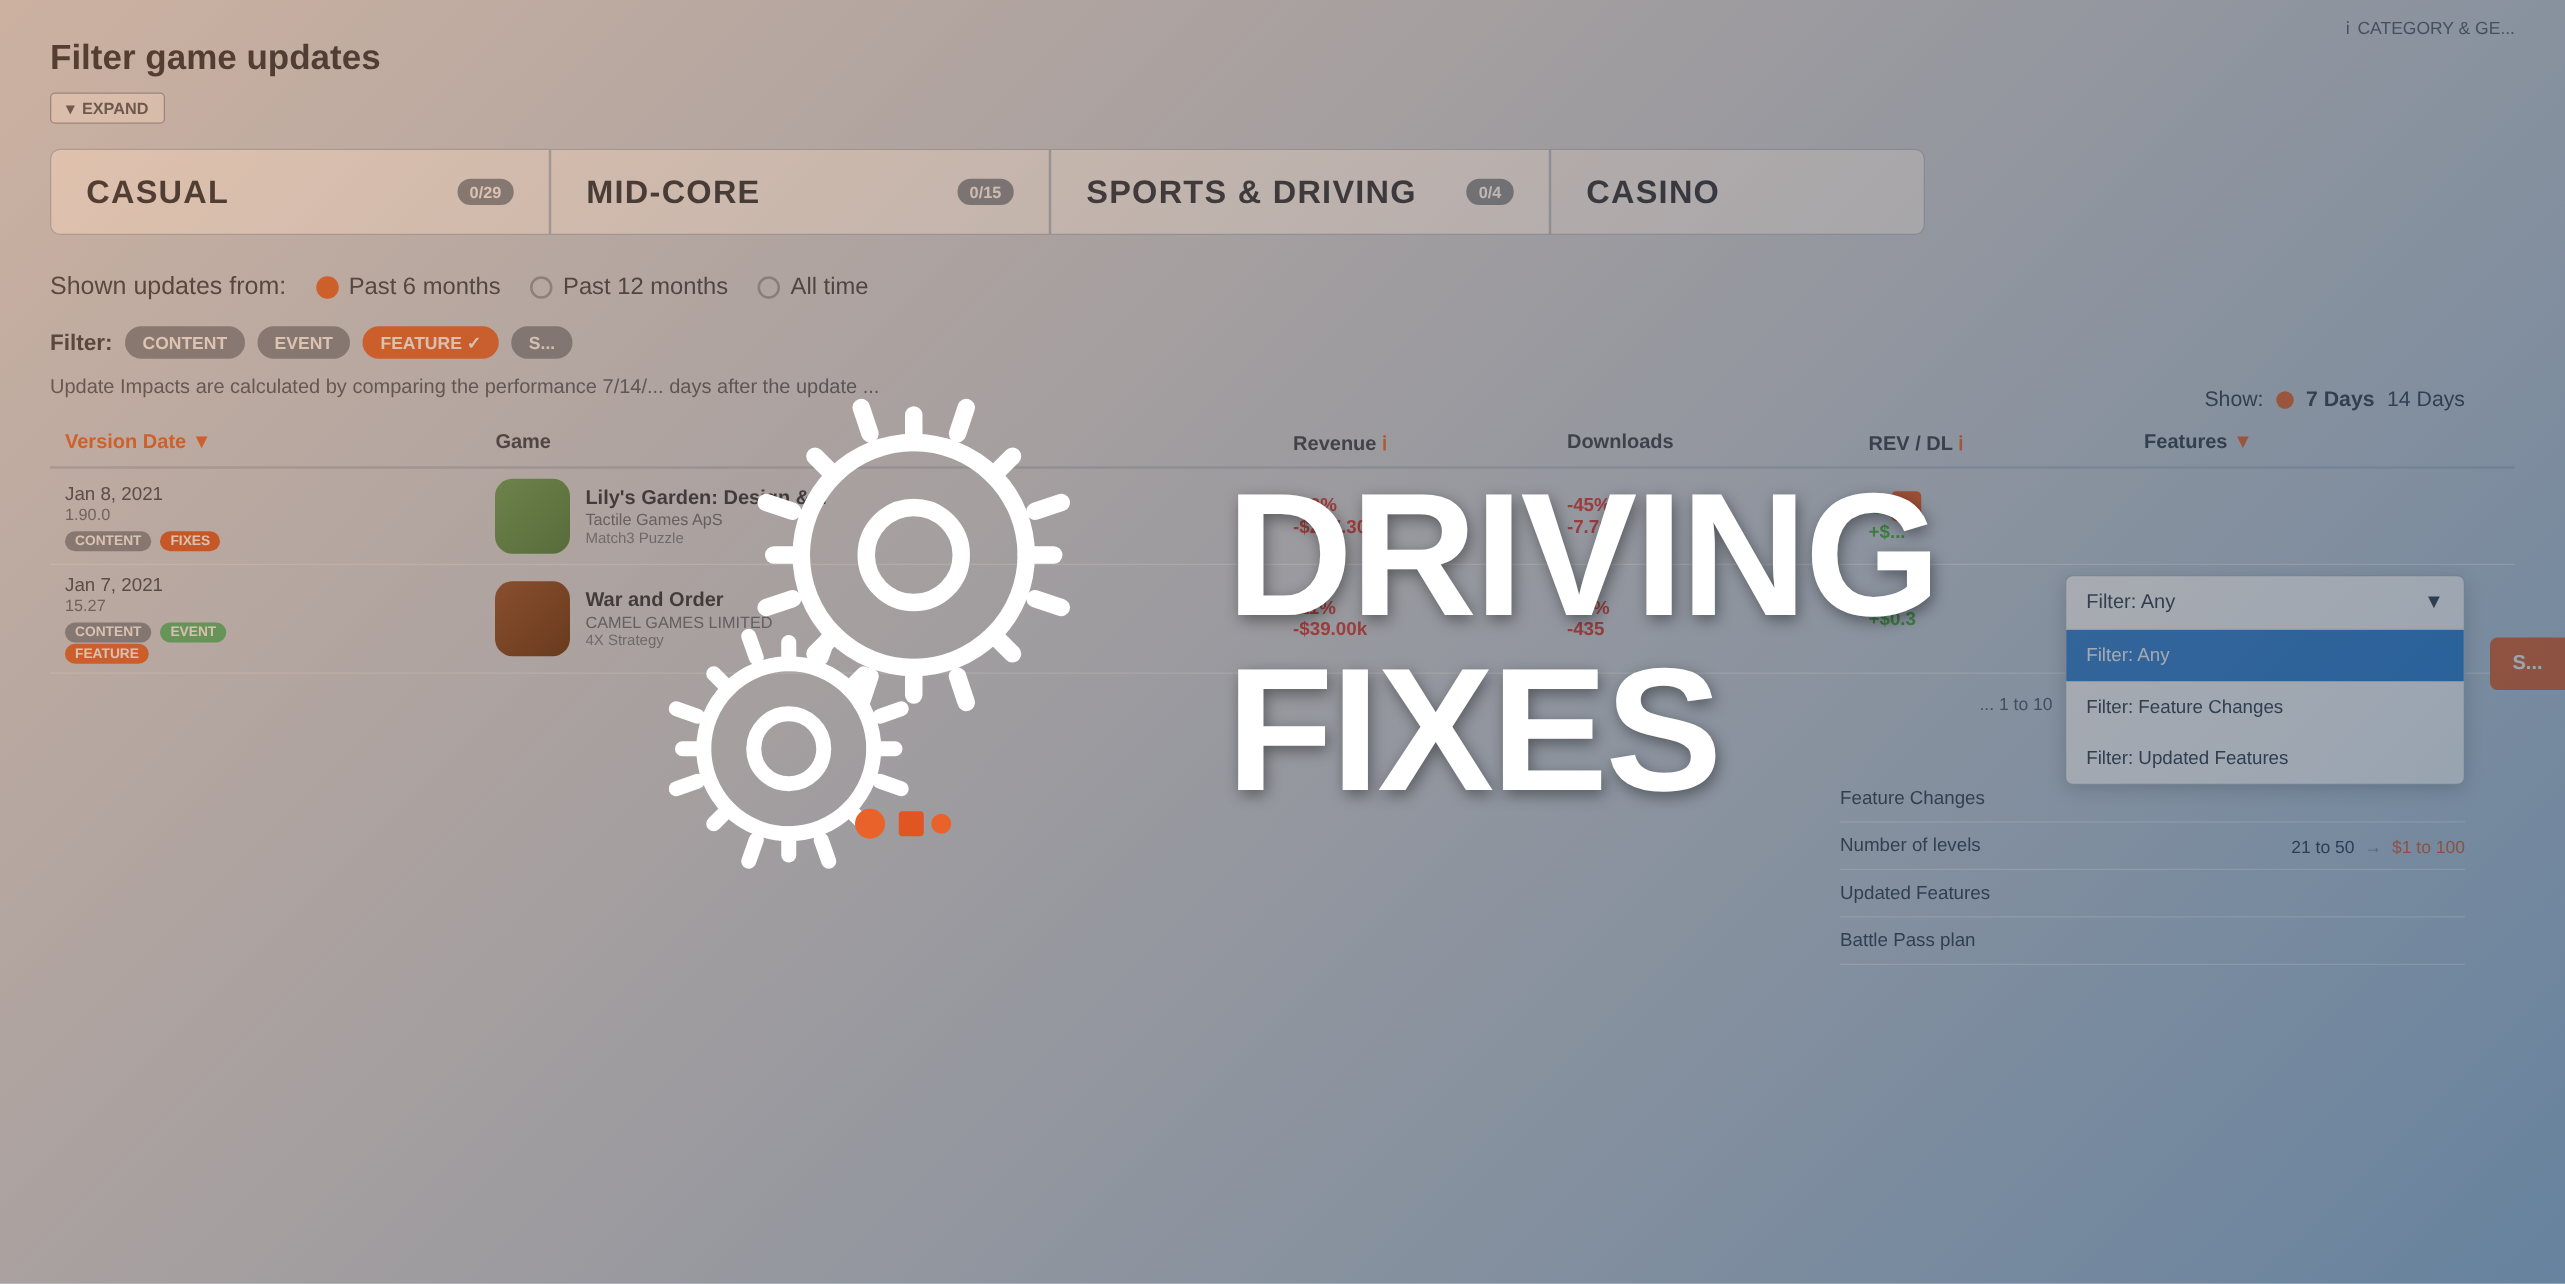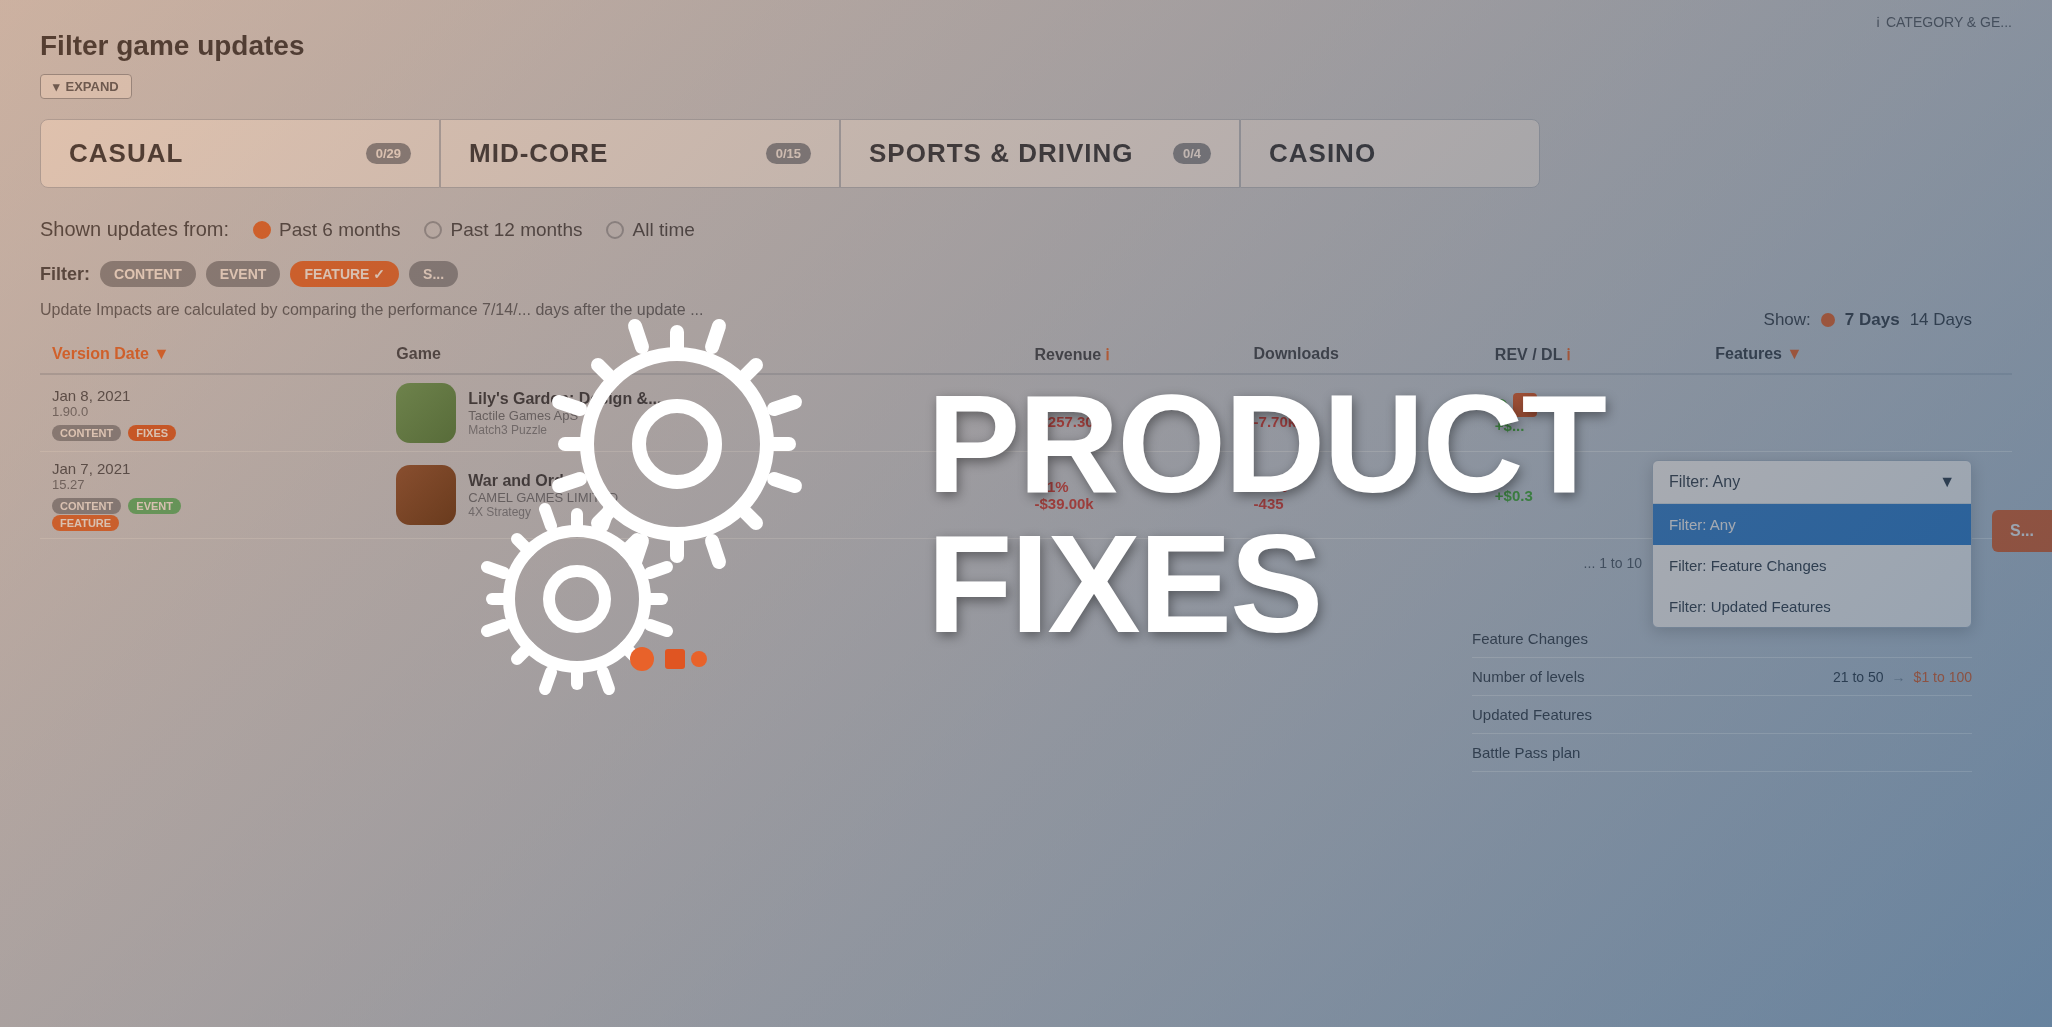--- a/index.html
+++ b/index.html
@@ -601,18 +601,18 @@
           </g>
         </g>
 
         <circle cx="195" cy="355" r="12" fill="#e8622a"></circle>
         <rect x="218" y="345" width="20" height="20" rx="3" fill="#e05522"></rect>
         <circle cx="252" cy="355" r="8" fill="#e8622a"></circle>
       </svg>
     </div>
 
     <div class="product-update-text">
-      <span class="product-label">PRODUCT</span>
+      <span class="product-label">DRIVING</span>
       <span class="update-label">FIXES</span>
     </div>
 
   </div>
 </div>
 
 </body></html>

